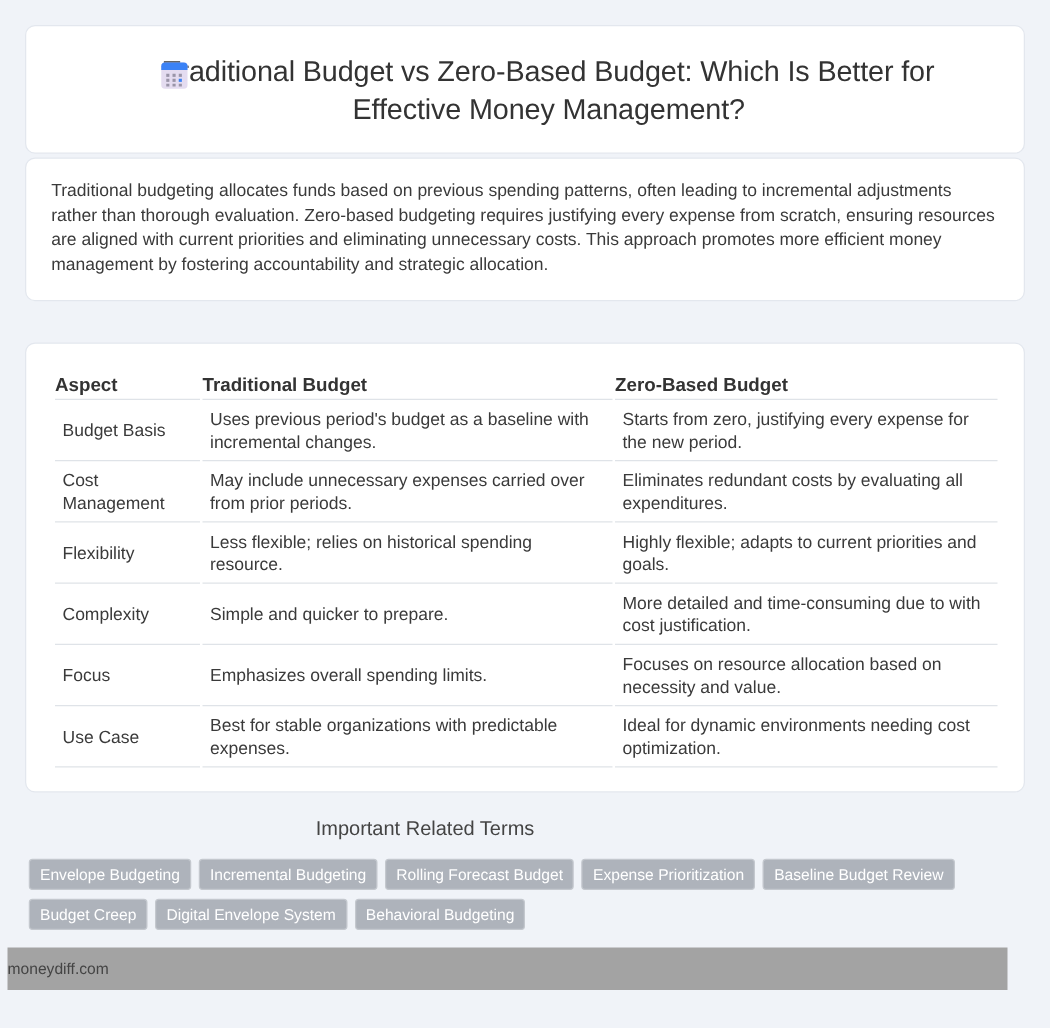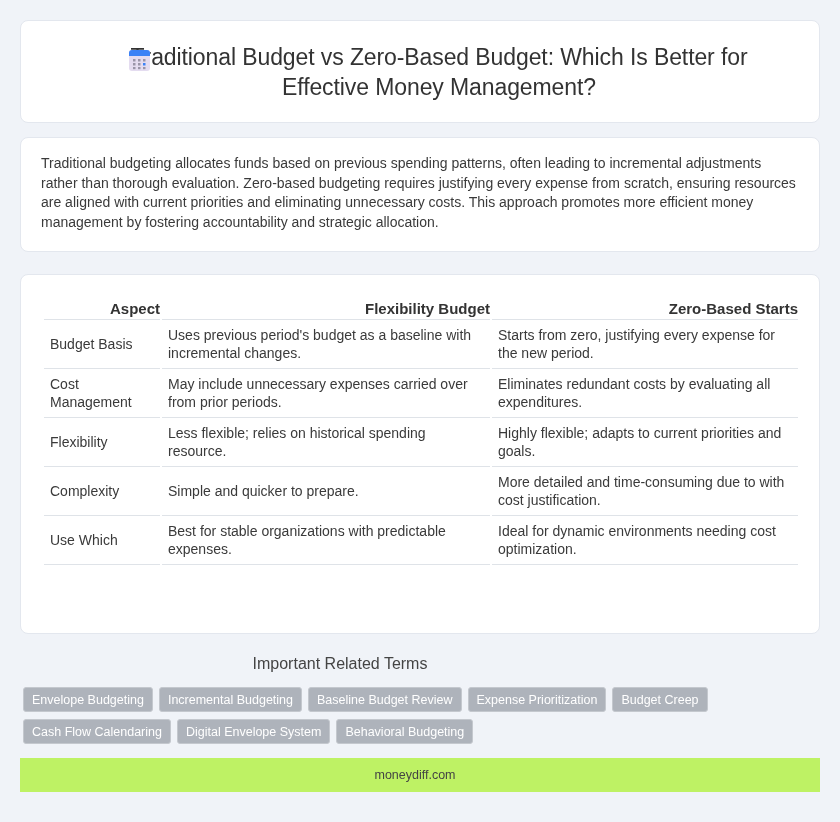--- a/index.html
+++ b/index.html
@@ -47,21 +47,21 @@
     .page-title {
       font-size: 23px;
       font-weight: 400;
       line-height: 30px;
       color: #333333;
       padding: 0 0 0 38px;
       letter-spacing: -0.1px;
     }
     
     .intro-card {
-      top: 137px;
+      top: 126px;
       height: 115px;
       padding: 16px 20px;
     }
     .intro-text {
       font-size: 14px;
       line-height: 19.6px;
       color: #3a3a3a;
     }
     
     .table-card {
@@ -72,21 +72,21 @@
     table.compare {
       border-collapse: separate;
       border-spacing: 2px 0;
       width: 758px;
       margin-left: 1px;
     }
     table.compare th {
       font-size: 15px;
       font-weight: 700;
       color: #333;
-      text-align: right;
+      text-align: left;
       height: 27px;
       vertical-align: bottom;
       padding-bottom: 2px;
       border-bottom: 1.5px solid #dfe3e8;
     }
     table.compare td {
       font-size: 14px;
       line-height: 18px;
       color: #3a3a3a;
       height: 49px;
@@ -124,25 +124,25 @@
       padding: 0 8px;
       border-radius: 3px;
       border: 1px solid #c4c8ce;
       white-space: nowrap;
       cursor: pointer;
     }
     
     .footer {
       position: absolute;
       top: 758px;
-      left: 20px;
+      left: 6px;
       width: 800px;
       height: 34px;
-      background: #bef264;
-      text-align: center;
+      background: #a3a3a3;
+      text-align: left;
       padding-right: 10px;
       font-size: 12.5px;
       line-height: 34px;
       color: #444;
     }
   </style>
 </head>
 <body>
 
 <div class="page">
@@ -172,22 +172,22 @@
 
   <div class="card intro-card">
     <p class="intro-text">Traditional budgeting allocates funds based on previous spending patterns, often leading to incremental adjustments rather than thorough evaluation. Zero-based budgeting requires justifying every expense from scratch, ensuring resources are aligned with current priorities and eliminating unnecessary costs. This approach promotes more efficient money management by fostering accountability and strategic allocation.</p>
   </div>
 
   <div class="card table-card">
     <table class="compare">
       <thead>
         <tr>
           <th>Aspect</th>
-          <th>Flexibility Budget</th>
-          <th>Zero-Based Starts</th>
+          <th>Traditional Budget</th>
+          <th>Zero-Based Budget</th>
         </tr>
       </thead>
       <tbody>
         <tr>
           <td class="aspect">Budget Basis</td>
           <td class="trad">Uses previous period's budget as a baseline with incremental changes.</td>
           <td>Starts from zero, justifying every expense for the new period.</td>
         </tr>
         <tr>
           <td class="aspect">Cost Management</td>
@@ -198,36 +198,41 @@
           <td class="aspect">Flexibility</td>
           <td class="trad">Less flexible; relies on historical spending resource.</td>
           <td>Highly flexible; adapts to current priorities and goals.</td>
         </tr>
         <tr>
           <td class="aspect">Complexity</td>
           <td class="trad">Simple and quicker to prepare.</td>
           <td>More detailed and time-consuming due to with cost justification.</td>
         </tr>
         <tr>
-          <td class="aspect">Use Which</td>
+          <td class="aspect">Focus</td>
+          <td class="trad">Emphasizes overall spending limits.</td>
+          <td>Focuses on resource allocation based on necessity and value.</td>
+        </tr>
+        <tr>
+          <td class="aspect">Use Case</td>
           <td class="trad">Best for stable organizations with predictable expenses.</td>
           <td>Ideal for dynamic environments needing cost optimization.</td>
         </tr>
       </tbody>
     </table>
   </div>
 
   <div class="related-title">Important Related Terms</div>
   <div class="tags">
     <span class="tag">Envelope Budgeting</span>
     <span class="tag">Incremental Budgeting</span>
+    <span class="tag">Rolling Forecast Budget</span>
+    <span class="tag">Expense Prioritization</span>
     <span class="tag">Baseline Budget Review</span>
-    <span class="tag">Expense Prioritization</span>
     <span class="tag">Budget Creep</span>
-    <span class="tag">Cash Flow Calendaring</span>
     <span class="tag">Digital Envelope System</span>
     <span class="tag">Behavioral Budgeting</span>
   </div>
 
   <div class="footer">
     <span>moneydiff.com</span>
   </div>
 
 </div>
 

